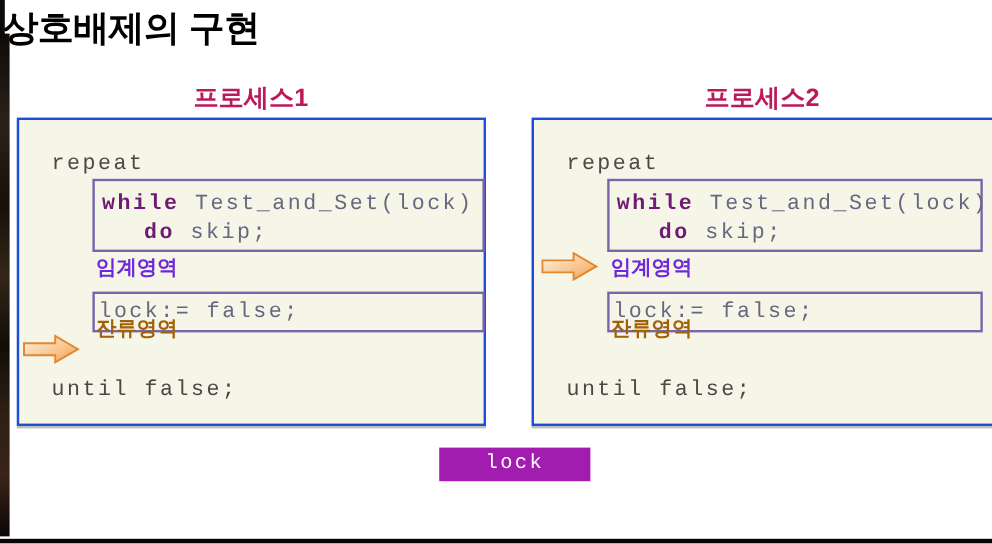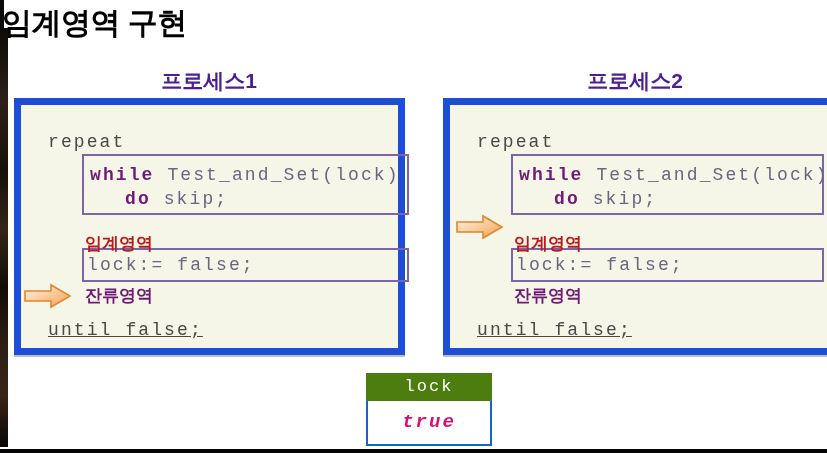--- a/index.html
+++ b/index.html
@@ -29,94 +29,94 @@
   }
 
   .page-title {
     position: absolute; left: 2px; top: 3px;
     font-size: 30px; font-weight: bold; color: #000;
     letter-spacing: -0.5px; white-space: nowrap;
   }
 
   .proc-label {
     position: absolute; top: 67px; height: 26px;
-    font-size: 21px; font-weight: bold; color: #4c1d95;
+    font-size: 21px; font-weight: bold; color: #be185d;
     text-align: center; white-space: nowrap;
   }
   .proc-label.p1 { left: 14px; width: 390px; }
   .proc-label.p2 { left: 443px; width: 384px; text-align: center; }
 
   .panel {
     position: absolute; top: 98px; height: 257px;
     background: #f5f6e8;
-    border: 7px solid #1d4ed8;
+    border: 2px solid #1d4ed8;
     box-shadow: 0 2px 0 rgba(140,140,130,0.55);
   }
   .panel.p1 { left: 14px;  width: 391px; }
   .panel.p2 { left: 443px; width: 420px; }
 
   .code {
     position: absolute;
     font-family: "Liberation Mono", "DejaVu Sans Mono", monospace;
     font-size: 18px; line-height: 20px;
     letter-spacing: 2.1px; white-space: pre;
     color: #4a4946;
   }
   .code .kw { font-weight: bold; color: #701a75; }
   .code.inner-code { color: #6a667f; }
 
   .line-repeat { left: 27px; top: 27px; }
   .line-while  { left: 69px; top: 60px; }
   .line-do     { left: 104px; top: 84px; font-family: Liberation Mono, monospace; }
   .line-lock   { left: 66px; top: 150px; }
-  .line-until  { left: 27px; top: 215px; text-decoration: underline; }
+  .line-until  { left: 27px; top: 215px; }
 
   .inner-box {
     position: absolute; left: 61px;
     border: 2px solid #7a64aa;
     background: transparent;
   }
   .while-box { top: 49px; height: 61px; }
   .lock-box  { top: 143px; height: 34px; }
   .panel.p1 .inner-box { width: 327px; }
   .panel.p2 .inner-box { width: 313px; }
 
   .region-label {
     position: absolute; left: 64px;
     font-size: 17px; font-weight: bold; line-height: 20px;
     white-space: nowrap;
   }
-  .label-critical  { top: 129px; color: #b91c1c; text-align: right; }
-  .label-remainder { top: 181px; color: #701a75; }
+  .label-critical  { top: 113px; color: #6d28d9; text-align: right; }
+  .label-remainder { top: 164px; color: #a16207; }
 
   .flow-arrow { position: absolute; width: 48px; height: 26px; }
   .panel.p1 .flow-arrow { left: 3px; top: 178px; }
   .panel.p2 .flow-arrow { left: 6px; top: 109px; }
 
   .lock-table {
     position: absolute; left: 366px; top: 373px; width: 126px;
     font-family: "Liberation Mono", "DejaVu Sans Mono", monospace;
     text-align: center;
   }
   .lock-header {
     height: 28px; line-height: 28px;
-    background: #4d7c0f; color: #ffffff;
+    background: #a21caf; color: #ffffff;
     font-size: 17px; letter-spacing: 2px;
   }
   .lock-value {
     height: 45px; line-height: 43px;
     background: #ffffff; border: 2px solid #1565c8; border-top: none;
     color: #db106c; font-size: 19px; font-weight: bold; font-style: italic;
     letter-spacing: 2px;
   }
 </style>
 </head>
 <body>
 
-<div class="page-title">임계영역 구현</div>
+<div class="page-title">상호배제의 구현</div>
 
 <div class="proc-label p1">프로세스1</div>
 <div class="proc-label p2">프로세스2</div>
 
 <div class="panel p1">
   <div class="inner-box while-box"></div>
   <div class="inner-box lock-box"></div>
 
   <div class="code line-repeat">repeat</div>
   <div class="code inner-code line-while"><span class="kw">while</span><span> Test_and_Set(lock)</span></div>
@@ -155,18 +155,17 @@
         <stop offset="0" stop-color="#fff6e8"></stop>
         <stop offset="1" stop-color="#f3a04e"></stop>
       </linearGradient>
     </defs>
     <polygon points="1,8 27,8 27,2 46,13 27,24 27,18 1,18" fill="url(#ag2)" stroke="#e1872e" stroke-width="1.6"></polygon>
   </svg>
 </div>
 
 <div class="lock-table">
   <div class="lock-header">lock</div>
-  <div class="lock-value">true</div>
 </div>
 
 <div class="edge-strip"></div>
 <div class="edge-strip-top"></div>
 <div class="bottom-bar"></div>
 
 </body></html>

